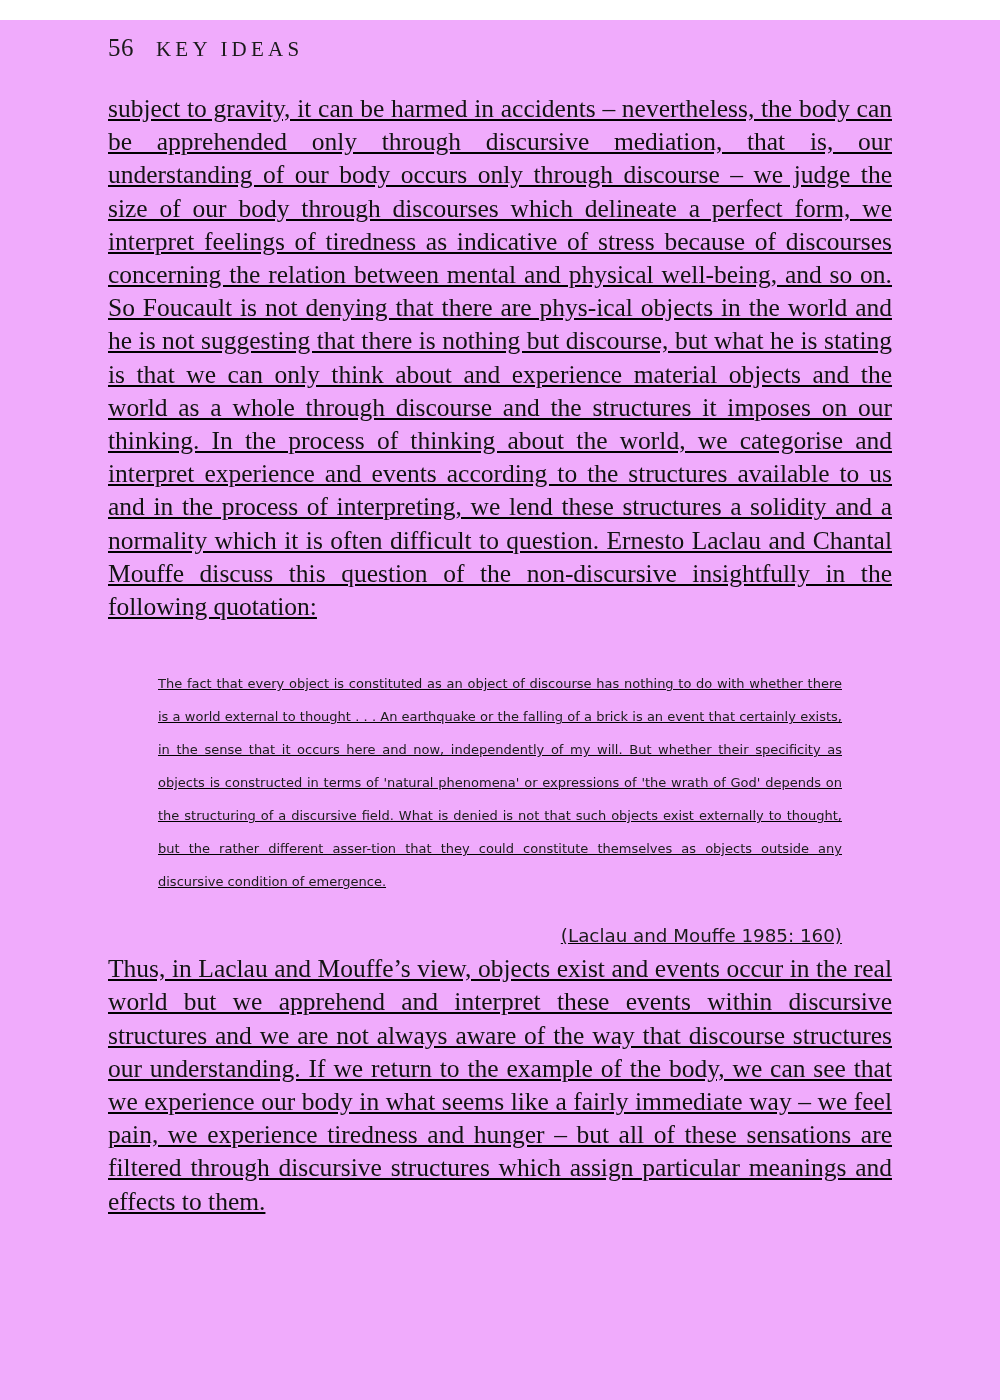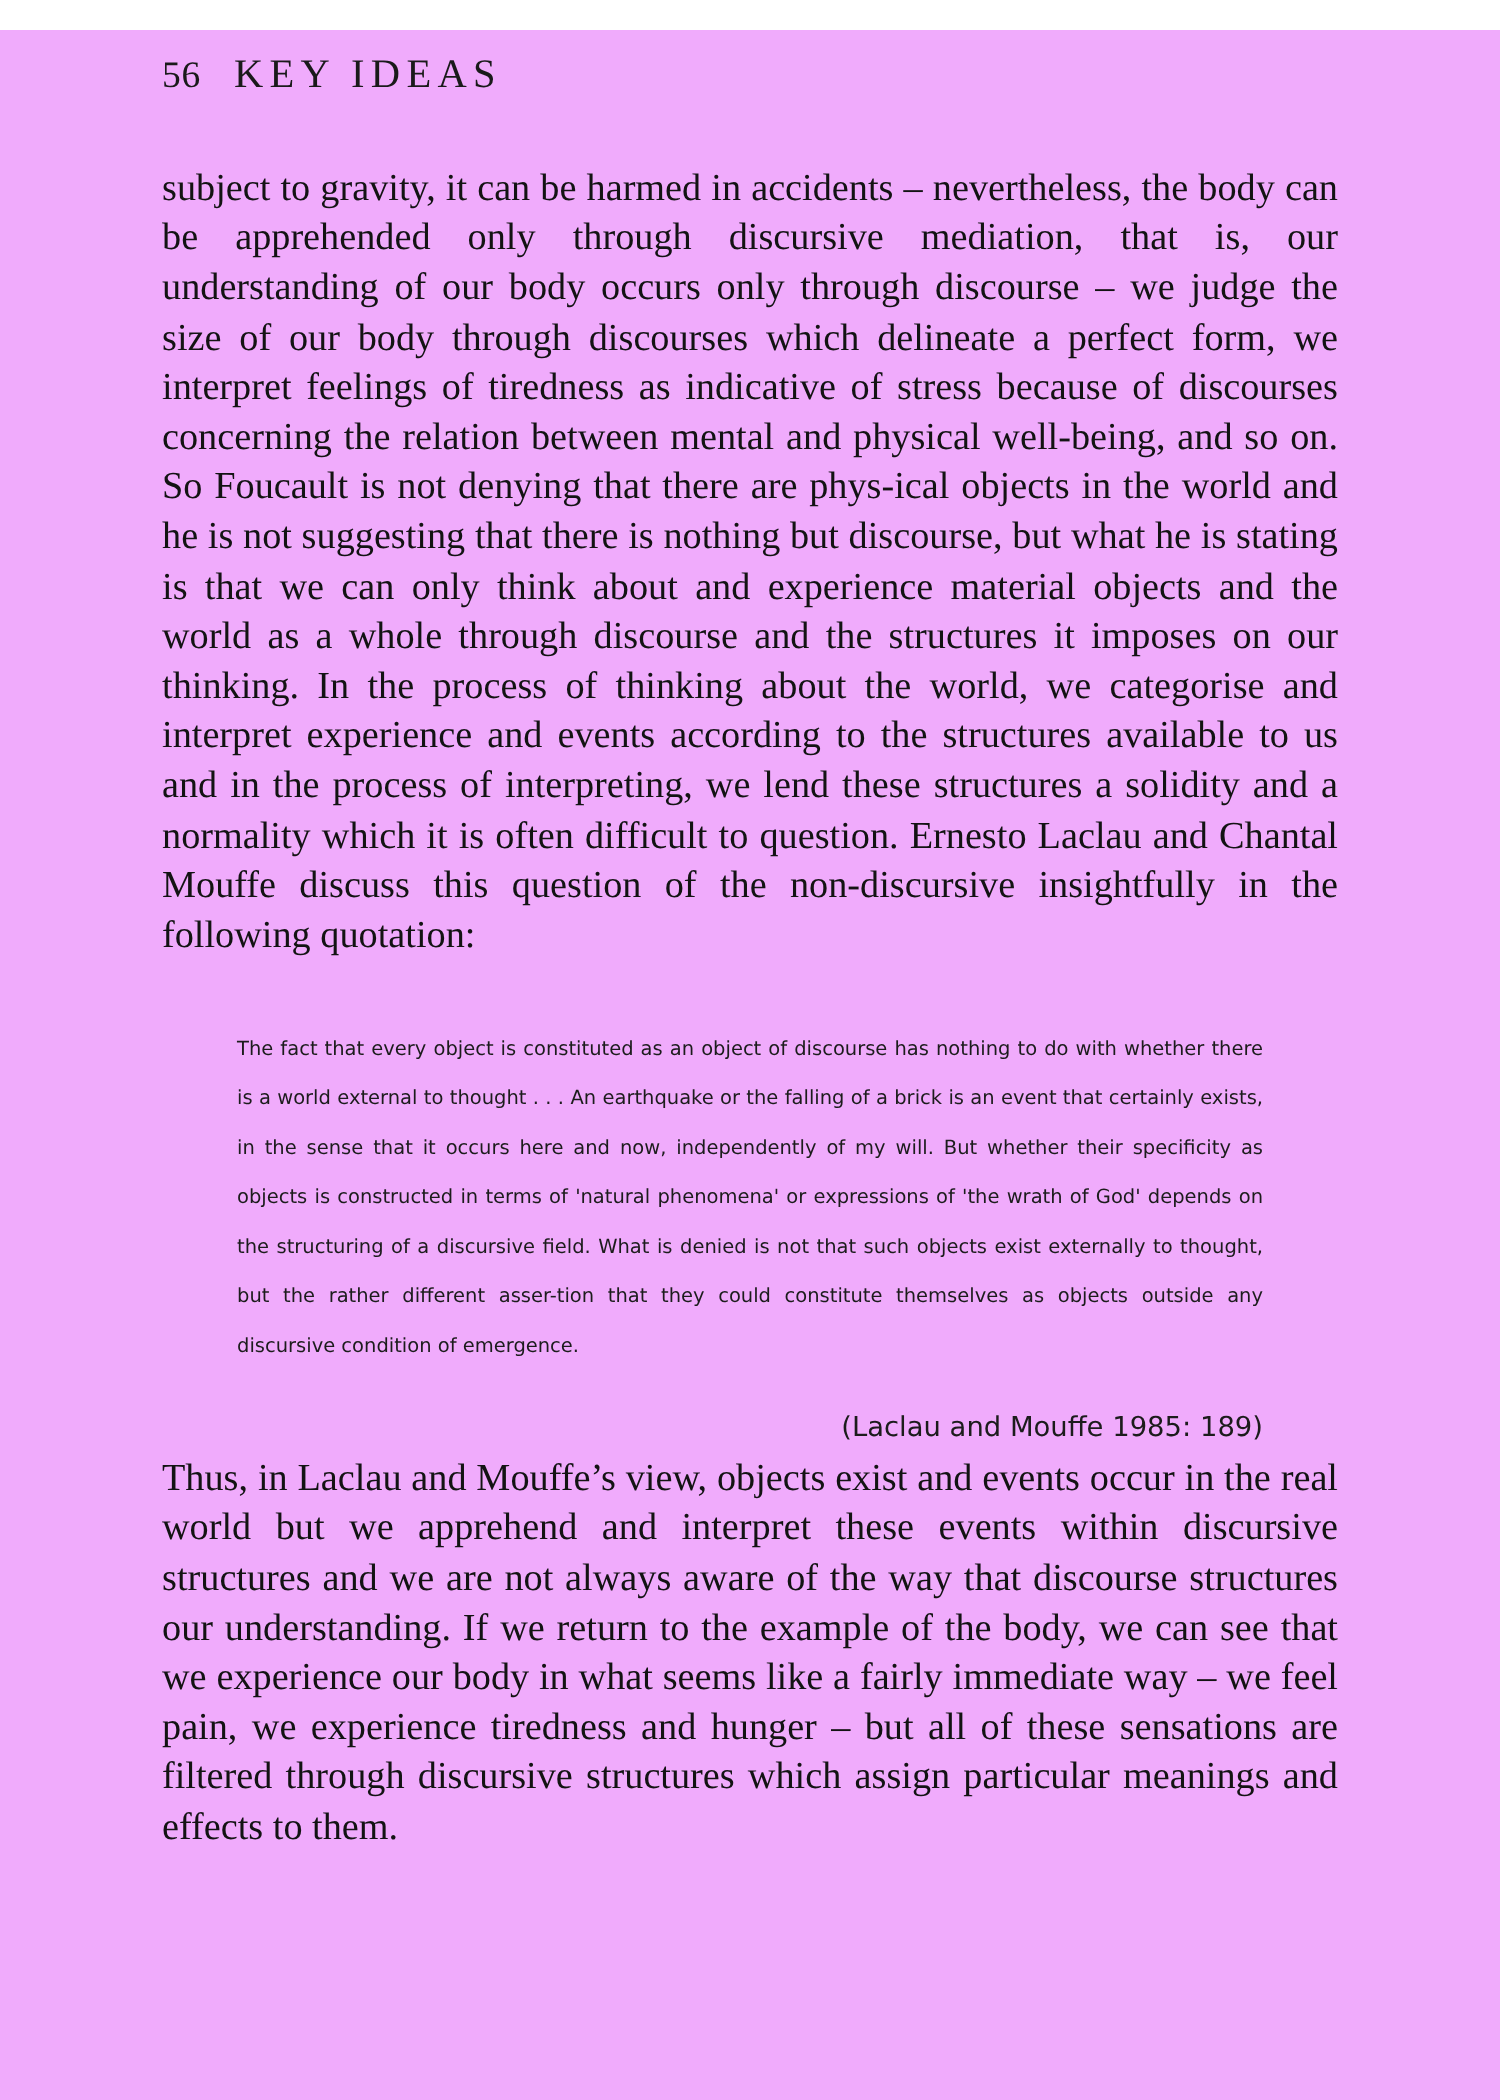--- a/index.html
+++ b/index.html
@@ -25,28 +25,29 @@
     gap: 22px;
     color: #1a1a1a;
   }
   .folio {
     font-family: "Liberation Serif", serif;
     font-size: 25px;
     letter-spacing: 0.5px;
   }
   .running-head {
     font-family: "Liberation Serif", serif;
-    font-size: 27px;
+    font-size: 21px;
     letter-spacing: 4.2px;
   }
   .body-col {
     position: absolute;
     left: 108px;
-    top: 88px;
+    top: 72px;
     width: 784px;
+    text-decoration: underline;
   }
   p.body-text {
     font-family: "Liberation Serif", serif;
     font-size: 25.5px;
     line-height: 33.2px;
     color: #131313;
     text-align: justify;
     text-justify: inter-word;
     margin: 0;
     hyphens: manual;
@@ -89,21 +90,21 @@
     <span class="folio">56</span>
     <span class="running-head">KEY IDEAS</span>
   </div>
 
   <div class="body-col">
 
     <p class="body-text">subject to gravity, it can be harmed in accidents – nevertheless, the body can be apprehended only through discursive mediation, that is, our understanding of our body occurs only through discourse – we judge the size of our body through discourses which delineate a perfect form, we interpret feelings of tiredness as indicative of stress because of discourses concerning the relation between mental and physical well-being, and so on. So Foucault is not denying that there are phys-ical objects in the world and he is not suggesting that there is nothing but discourse, but what he is stating is that we can only think about and experience material objects and the world as a whole through discourse and the structures it imposes on our thinking. In the process of thinking about the world, we categorise and interpret experience and events according to the structures available to us and in the process of interpreting, we lend these structures a solidity and a normality which it is often difficult to question. Ernesto Laclau and Chantal Mouffe discuss this question of the non-discursive insightfully in the following quotation:</p>
 
     <blockquote class="quote-block">
       <p>The fact that every object is constituted as an object of discourse has nothing to do with whether there is a world external to thought . . . An earthquake or the falling of a brick is an event that certainly exists, in the sense that it occurs here and now, independently of my will. But whether their specificity as objects is constructed in terms of 'natural phenomena' or expressions of 'the wrath of God' depends on the structuring of a discursive field. What is denied is not that such objects exist externally to thought, but the rather different asser-tion that they could constitute themselves as objects outside any discursive condition of emergence.</p>
-      <div class="quote-attrib">(Laclau and Mouffe 1985: 189)</div>
+      <div class="quote-attrib">(Laclau and Mouffe 1985: 160)</div>
     </blockquote>
 
     <p class="body-text after-quote">Thus, in Laclau and Mouffe’s view, objects exist and events occur in the real world but we apprehend and interpret these events within discursive structures and we are not always aware of the way that discourse structures our understanding. If we return to the example of the body, we can see that we experience our body in what seems like a fairly immediate way – we feel pain, we experience tiredness and hunger – but all of these sensations are filtered through discursive structures which assign particular meanings and effects to them.</p>
 
 
   </div>
 
 </div>
 
 </body></html>

